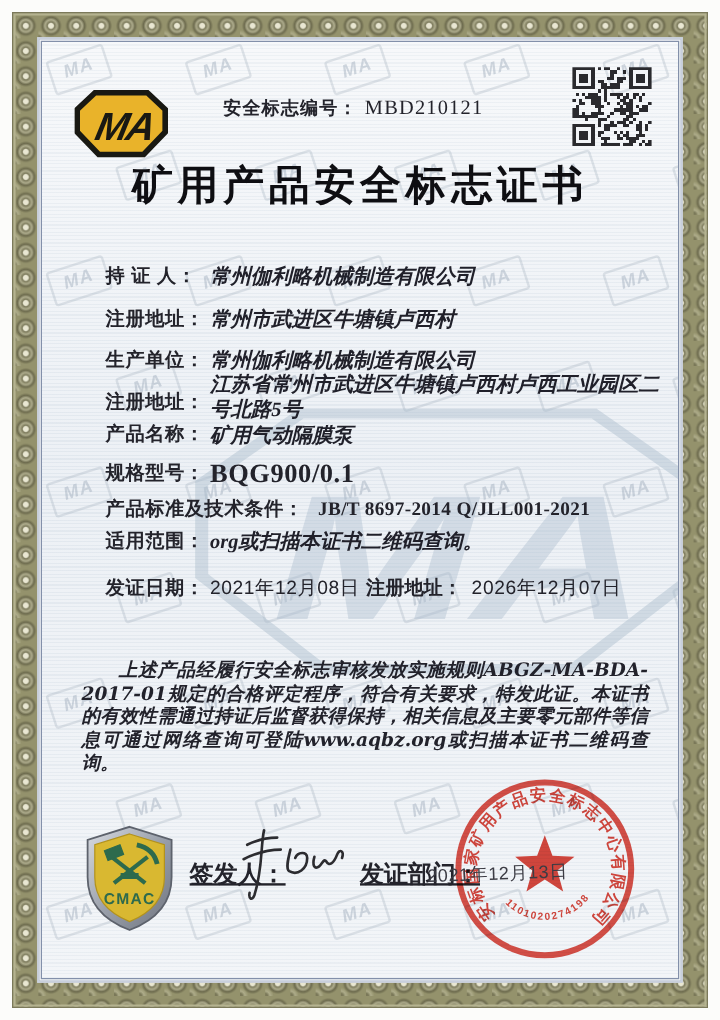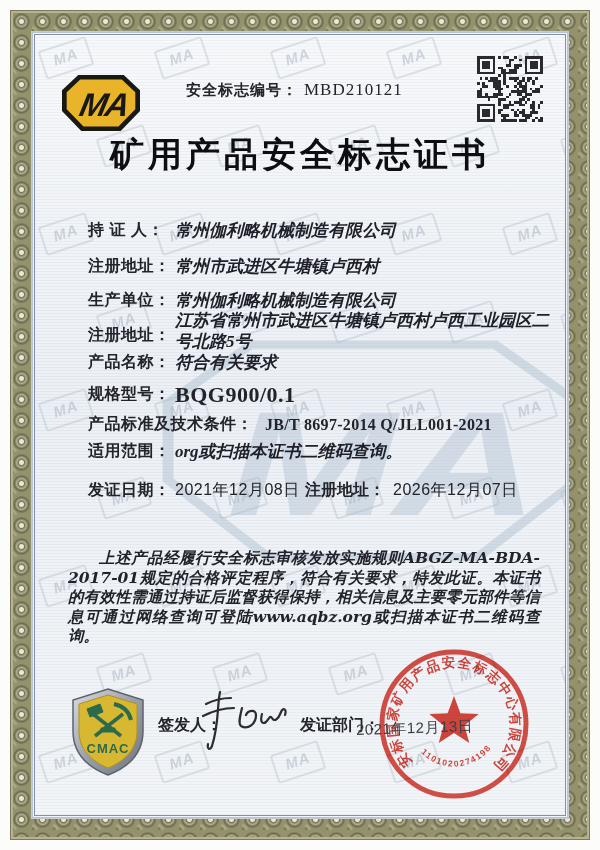--- a/index.html
+++ b/index.html
@@ -45,21 +45,21 @@
   .kai{font-family:"DejaVu Serif",serif;font-style:italic;font-weight:600;font-size:17px;color:#20202a;}
   .val{max-width:398px;line-height:21px;font-family:Liberation Serif, serif;}
   .mono-val{font-weight:bold;font-size:22px;letter-spacing:.5px;}
   .std-val{font-weight:bold;font-size:16px;letter-spacing:.3px;}
   .date-val{font-size:16px;letter-spacing:.5px;}
   .lbl2{font-weight:bold;font-size:16px;white-space:nowrap;}
 
   .statement{left:68px;right:60px;top:548px;margin:0;font-family:"DejaVu Serif",serif;font-style:italic;
     font-weight:700;font-size:15.5px;line-height:19.5px;color:#22222b;text-align:justify;text-indent:2em;}
 
-  .footer-lbl{font-weight:bold;font-size:16px;color:var(--text_dark);white-space:nowrap;}
+  .footer-lbl{font-weight:bold;font-size:20px;color:var(--text_dark);white-space:nowrap;text-decoration:underline;}
   .stamp-date{left:356px;top:719px;font-size:15px;color:#3c3c44;letter-spacing:.5px;transform:rotate(-2deg);z-index:6;}
   .seal{left:376px;top:646px;width:156px;height:156px;mix-blend-mode:multiply;opacity:.92;z-index:5;}
   .sig{left:198px;top:680px;width:96px;height:74px;z-index:6;}
   .qr{left:477px;top:56px;width:66px;height:66px;}
   .malogo{left:62px;top:74px;width:78px;height:58px;}
   .cmac{left:70px;top:686px;width:76px;height:92px;}
 </style>
 </head>
 <body>
 
@@ -358,21 +358,21 @@
     <div class="abs row" style="top:290px">
       <span class="lbl">生产单位：</span>
       <span class="val kai">常州伽利略机械制造有限公司</span>
     </div>
     <div class="abs row" style="top:310px">
       <span class="lbl" style="padding-top:8px">注册地址：</span>
       <span class="val kai">江苏省常州市武进区牛塘镇卢西村卢西工业园区二号北路5号</span>
     </div>
     <div class="abs row" style="top:352px">
       <span class="lbl">产品名称：</span>
-      <span class="val kai">符合有关要求</span>
+      <span class="val kai">矿用气动隔膜泵</span>
     </div>
     <div class="abs row" style="top:384px">
       <span class="lbl">规格型号：</span>
       <span class="val mono-val">BQG900/0.1</span>
     </div>
     <div class="abs row wide" style="top:414px">
       <span class="lbl">产品标准及技术条件：</span>
       <span class="val std-val">JB/T 8697-2014  Q/JLL001-2021</span>
     </div>
     <div class="abs row" style="top:441px">

